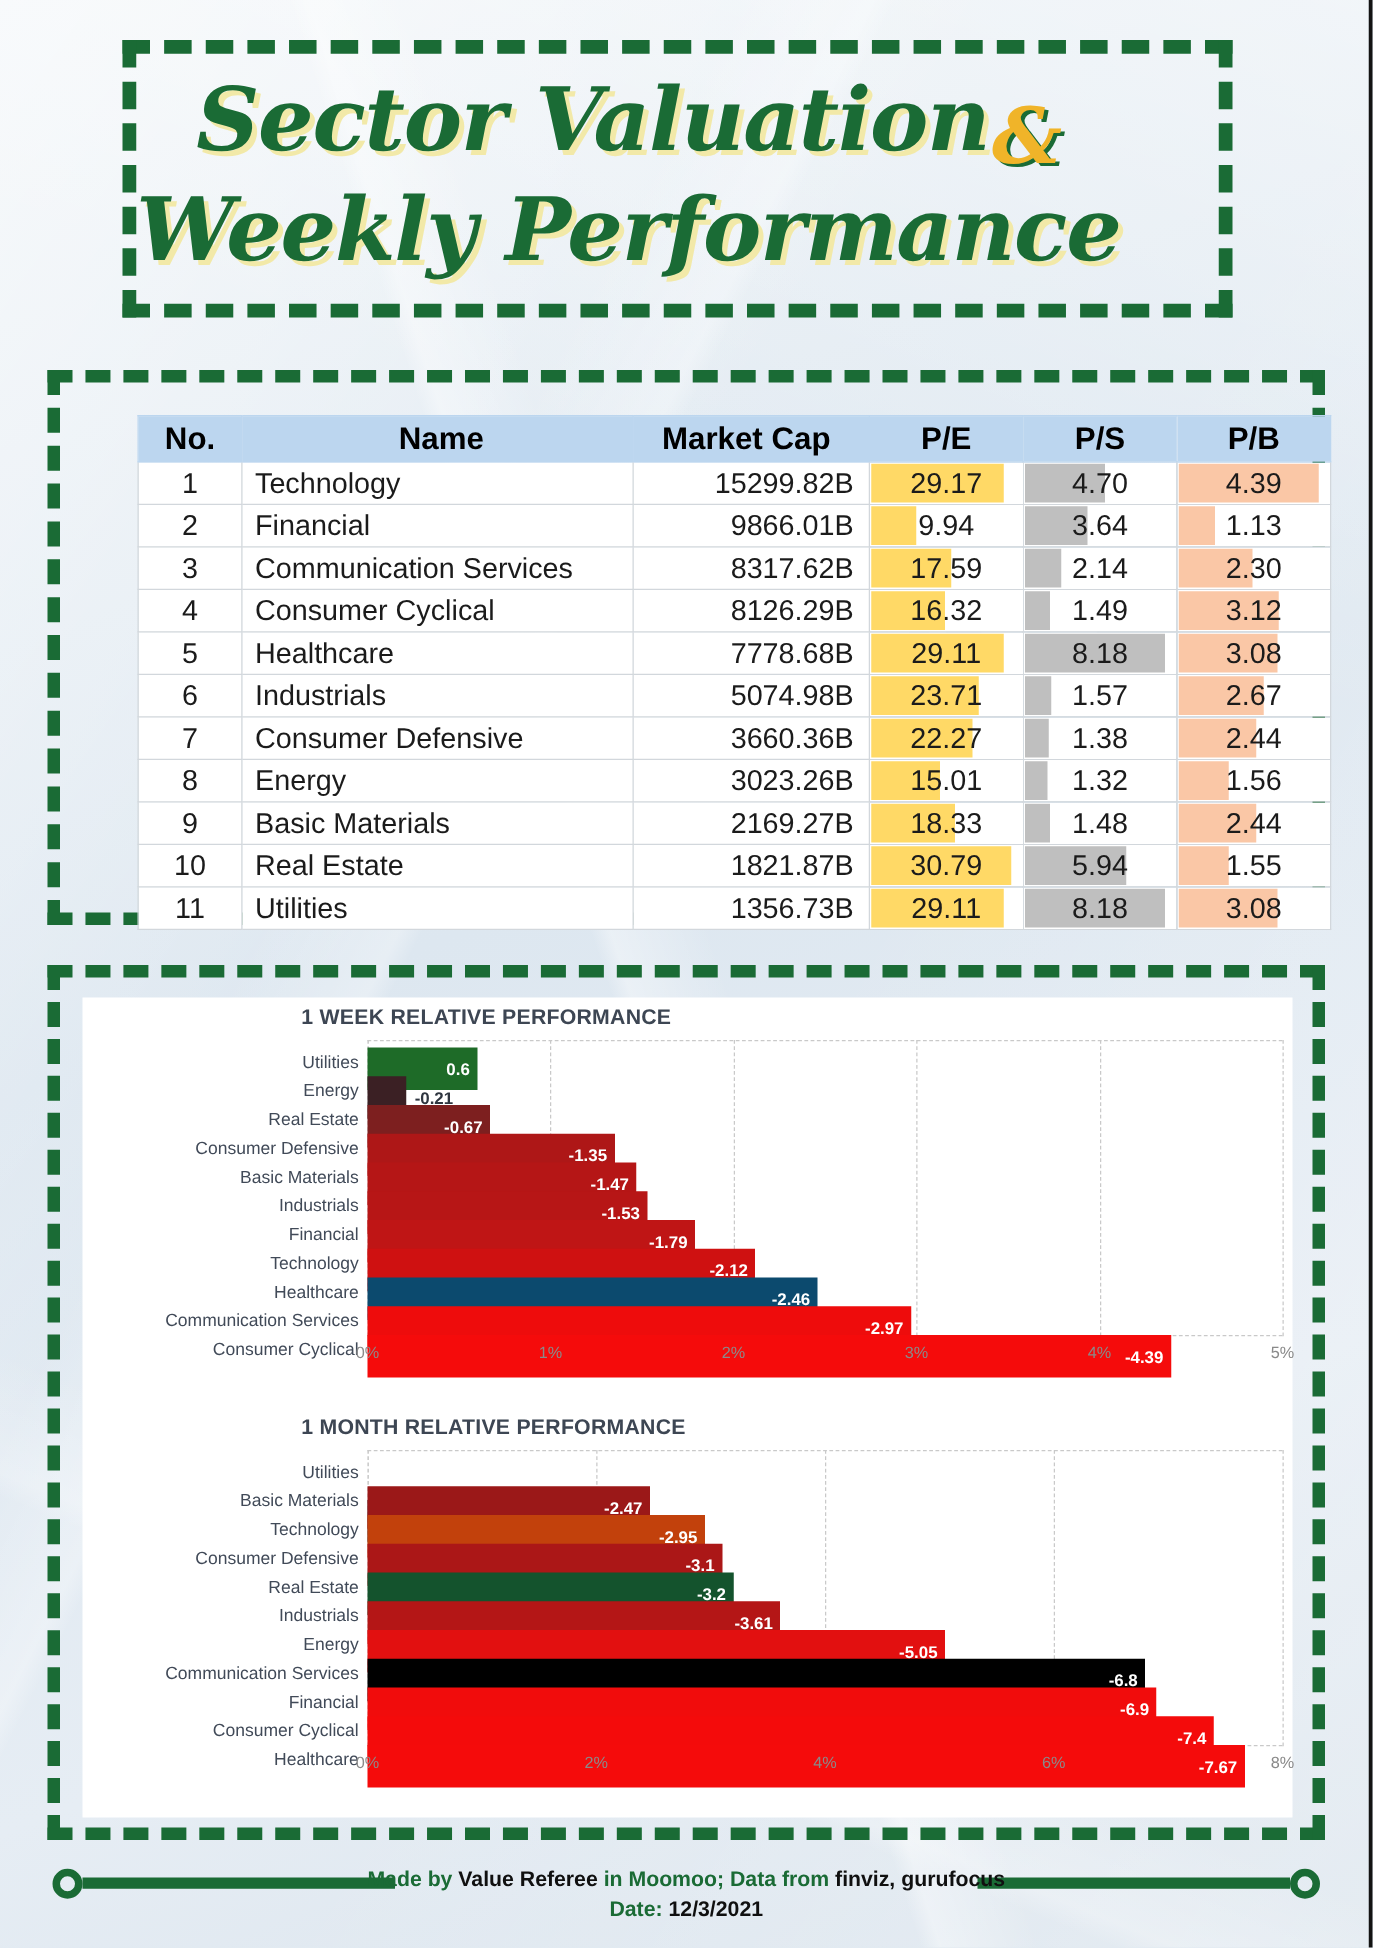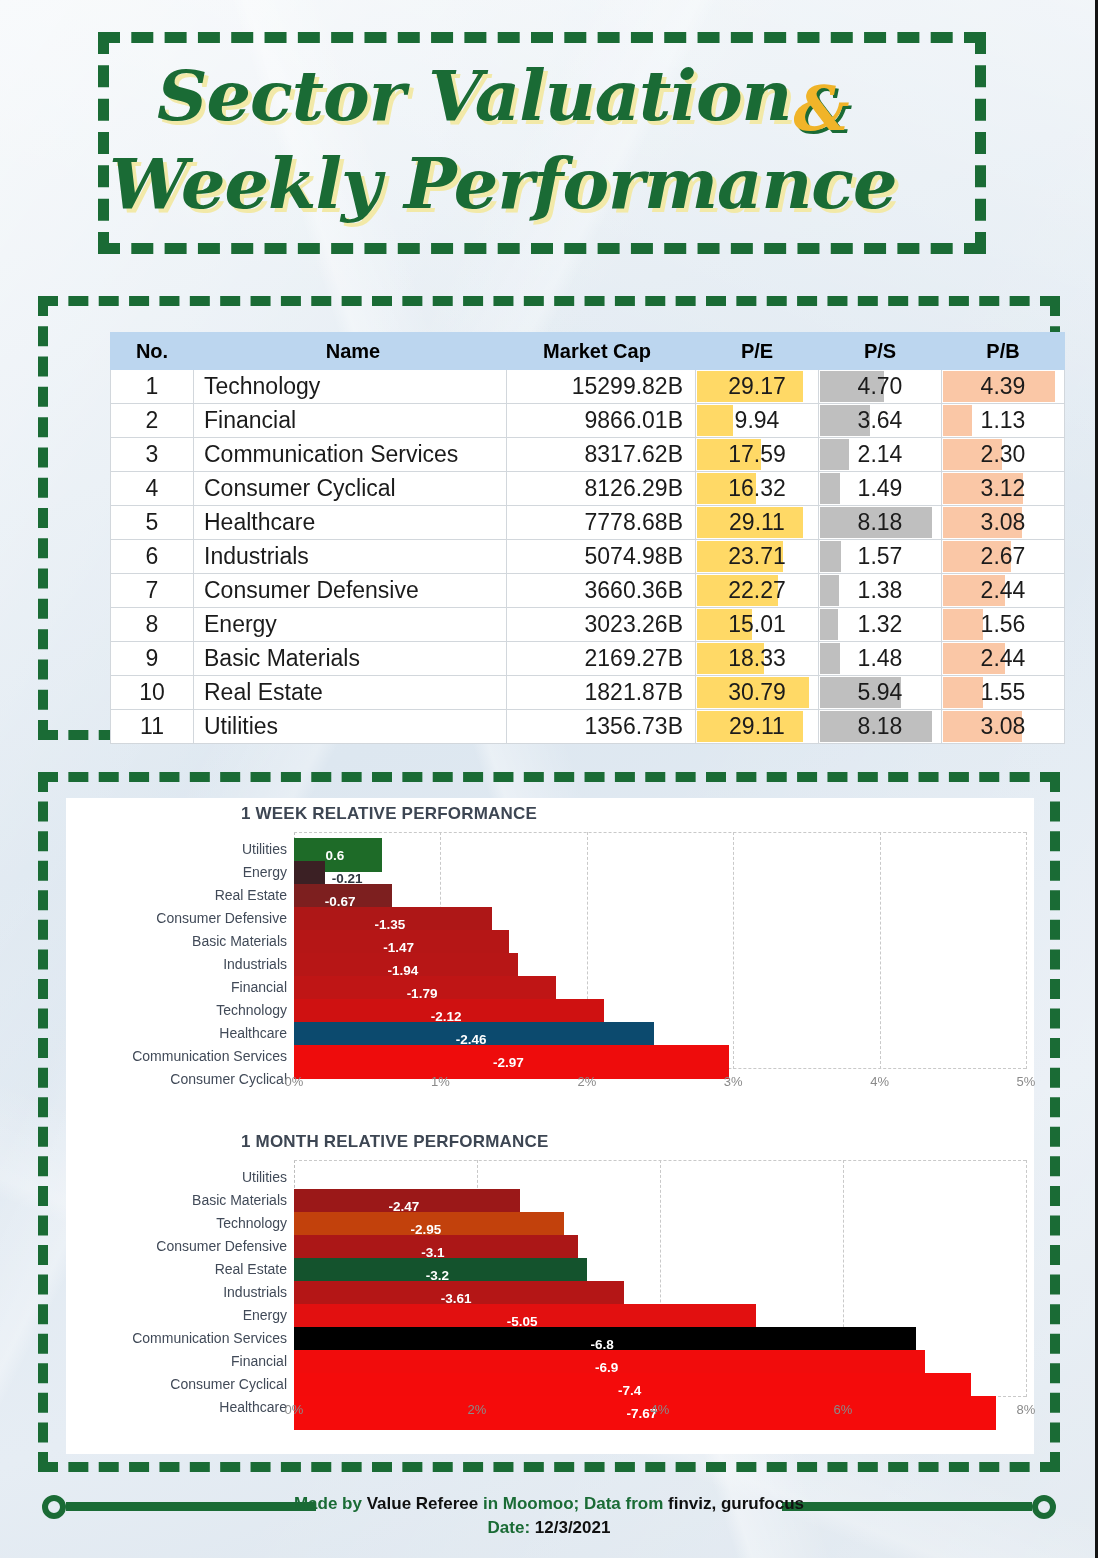--- a/index.html
+++ b/index.html
@@ -55,21 +55,21 @@
   .table-box{
     position:absolute;left:38px;top:296px;width:1022px;height:444px;
     border:10px dashed #1a6b35;box-sizing:border-box;
   }
   table.valtable{
     position:absolute;left:62px;top:26px;width:886px;
     border-collapse:collapse;table-layout:fixed;
     font-size:23px;color:#1b1b1b;
   }
   table.valtable th{
-    background:#bcd6ef;font-weight:bold;font-size:20px;
+    background:#bcd6ef;font-weight:bold;font-size:25px;
     color:#000;text-align:center;height:36px;padding:0 4px;
     border:1px solid #bcd6ef;
   }
   table.valtable td{
     border:1px solid #d2d7dc;height:33px;padding:0;
     background:#fff;vertical-align:middle;
   }
   .c-no{width:74px;text-align:center;}
   .c-name{width:298px;text-align:left;padding-left:10px!important;}
   .c-cap{width:172px;text-align:right;padding-right:12px!important;}
@@ -103,21 +103,21 @@
   .rows{position:absolute;left:0;top:0;width:968px;}
   .row{display:flex;align-items:center;height:23px;margin-bottom:0px;}
   .rowlabel{
     width:228px;text-align:right;padding-right:7px;
     font-size:14px;color:#414a58;white-space:nowrap;
     box-sizing:border-box;
   }
   .barwrap{position:relative;flex:1;height:23px;}
   .bar{
     position:absolute;left:0;top:1px;height:34px;
-    display:flex;align-items:center;justify-content:center;
+    display:flex;align-items:center;justify-content:flex-end;
     box-sizing:border-box;
   }
   .bar .lbl{font-size:13.5px;font-weight:bold;color:#fff;padding-right:6px;white-space:nowrap;}
   .bar.outside .lbl{position:absolute;left:100%;color:#2f3640;padding-left:7px;padding-right:0;}
   .gridlines{position:absolute;left:228px;top:0;right:0;height:100%;}
   .gl{position:absolute;top:0;bottom:0;width:0;border-left:1px dashed #c9c9c9;}
   .gl.first{border-left:1px dashed #bdbdbd;}
   .axisline{position:absolute;left:228px;right:0;border-top:1px dashed #c9c9c9;}
   .xaxis{position:absolute;left:228px;right:0;height:24px;}
   .xt{position:absolute;font-size:13px;color:#8a8a8a;transform:translateX(-50%);top:4px;}
@@ -414,21 +414,21 @@
                 <div class="barwrap">
                   <div class="bar" style="width: 215.208px; background: rgb(181, 22, 22);">
                     <span class="lbl">-1.47</span>
                   </div>
                 </div>
               </div>
               <div class="row">
                 <div class="rowlabel">Industrials</div>
                 <div class="barwrap">
                   <div class="bar" style="width: 223.992px; background: rgb(183, 22, 22);">
-                    <span class="lbl">-1.94</span>
+                    <span class="lbl">-1.53</span>
                   </div>
                 </div>
               </div>
               <div class="row">
                 <div class="rowlabel">Financial</div>
                 <div class="barwrap">
                   <div class="bar" style="width: 262.056px; background: rgb(191, 21, 21);">
                     <span class="lbl">-1.79</span>
                   </div>
                 </div>
@@ -452,20 +452,25 @@
               <div class="row">
                 <div class="rowlabel">Communication Services</div>
                 <div class="barwrap">
                   <div class="bar" style="width: 434.808px; background: rgb(238, 12, 12);">
                     <span class="lbl">-2.97</span>
                   </div>
                 </div>
               </div>
               <div class="row">
                 <div class="rowlabel">Consumer Cyclical</div>
+                <div class="barwrap">
+                  <div class="bar" style="width: 642.696px; background: rgb(245, 11, 11);">
+                    <span class="lbl">-4.39</span>
+                  </div>
+                </div>
               </div>
             </div>
             <div class="xaxis" style="top: 238px; right: 8px;">
               <div class="xt" style="left: 0px;">0%</div>
               <div class="xt" style="left: 146.4px;">1%</div>
               <div class="xt" style="left: 292.8px;">2%</div>
               <div class="xt" style="left: 439.2px;">3%</div>
               <div class="xt" style="left: 585.6px;">4%</div>
               <div class="xt" style="left: 732px;">5%</div>
             </div>

